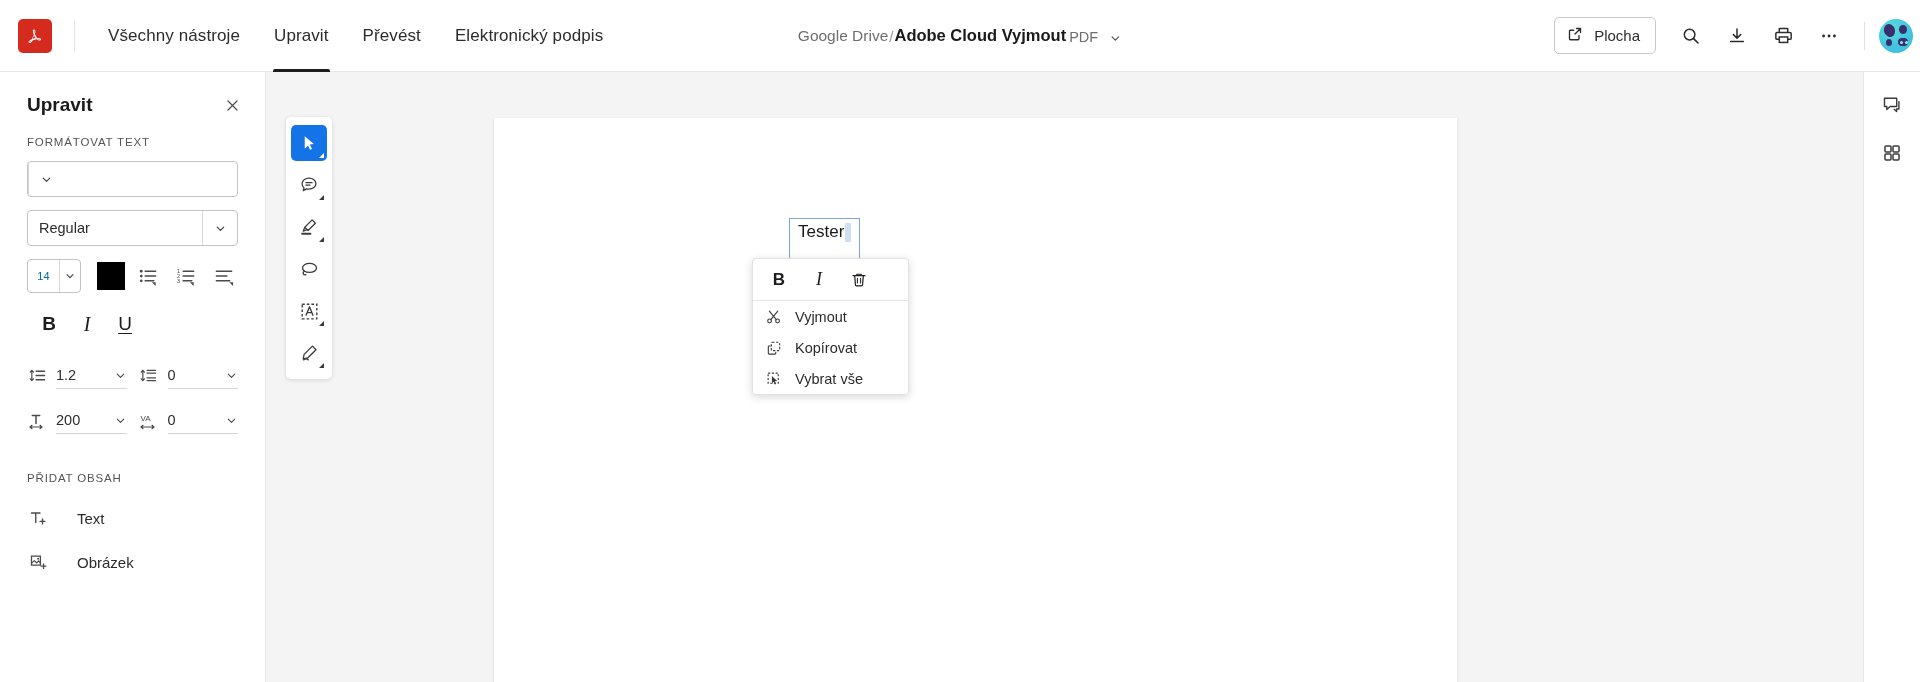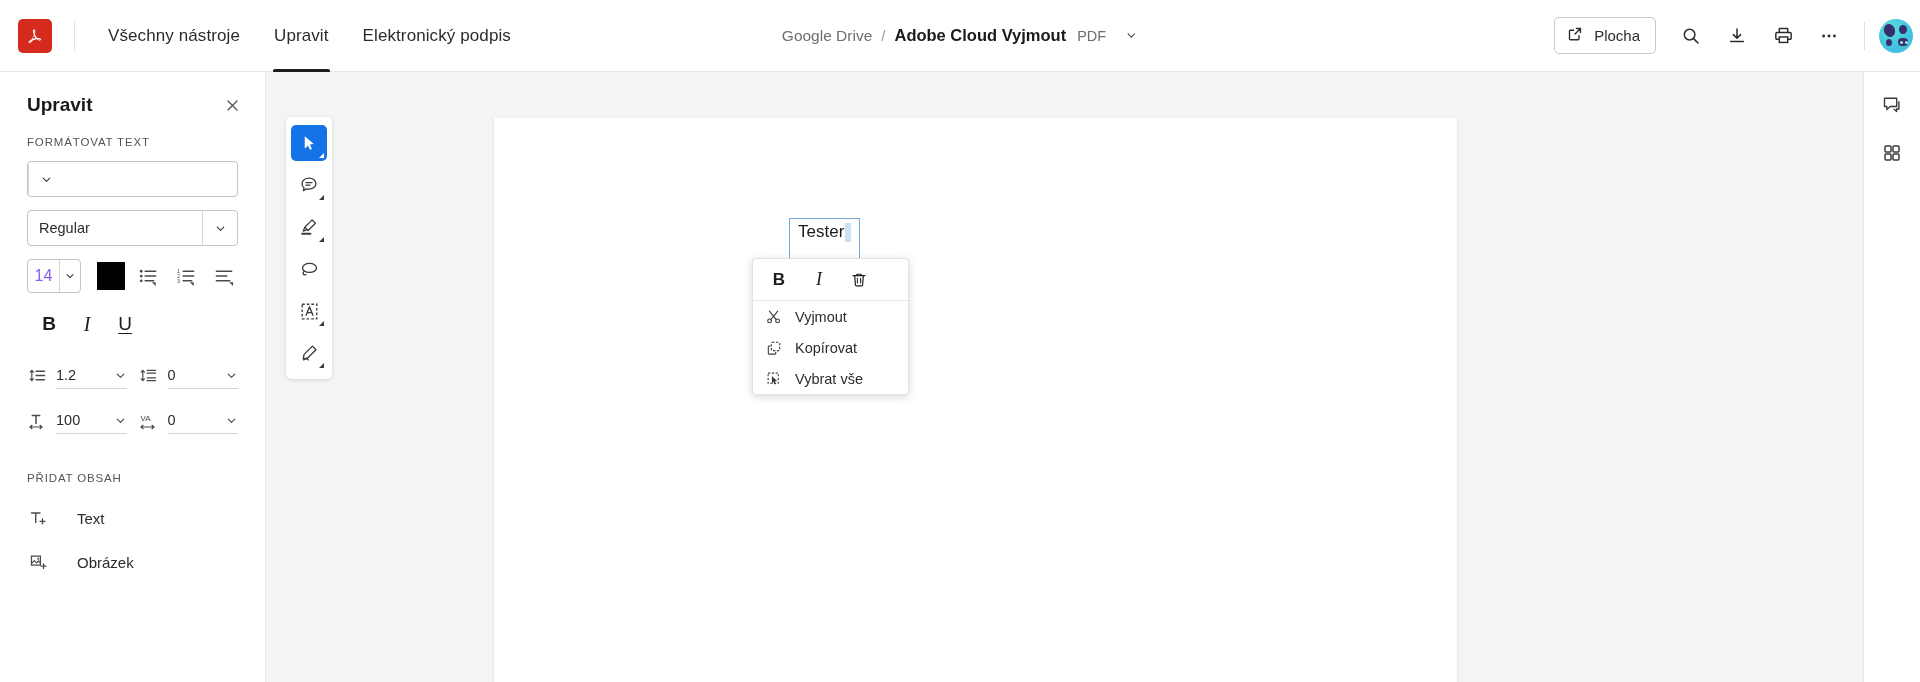--- a/index.html
+++ b/index.html
@@ -33,21 +33,21 @@
     padding: 12px 17px; font-size: 17px; color: #2c2c2c; cursor: pointer;
     letter-spacing: .1px;
   }
   .nav-tab.active::after {
     content: ""; position: absolute; left: 16px; right: 16px; bottom: 0;
     height: 3px; background: #1d1d1d; border-radius: 2px 2px 0 0;
   }
 
   .tb-center {
     position: absolute; left: 50%; transform: translateX(-50%);
-    display: flex; align-items: center; gap: 9px;
+    display: flex; align-items: flex-end; gap: 1px;
     font-size: 16px; white-space: nowrap;
   }
   .bc-src { color: #6e6e6e; font-size: 15.5px; cursor: pointer; }
   .bc-sep { color: #9b9b9b; font-size: 15px; }
   .bc-title { color: #1a1a1a; font-weight: bold; font-size: 16.5px; }
   .bc-ext { color: #6e6e6e; font-size: 14.5px; margin-left: 2px; }
   .bc-caret { color: #4b4b4b; margin-left: 10px; display: flex; cursor: pointer; }
 
   .tb-right {
     margin-left: auto; display: flex; align-items: center;
@@ -109,21 +109,21 @@
 
   .fmt-row {
     display: flex; align-items: center; gap: 0; margin-top: 13px;
   }
   .size-box {
     height: 34px; display: flex; align-items: stretch;
     border: 1px solid #c4c4c4; border-radius: 4px; overflow: hidden; cursor: pointer;
   }
   .size-val {
     width: 38px; display: flex; align-items: center; justify-content: center;
-    font-size: 16px; color: #8b5cf6; text-align: center;
+    font-size: 11px; color: #0369a1; text-align: center;
   }
   .size-arrow {
     width: 26px; border-left: 1px solid #d6d6d6;
     display: flex; align-items: center; justify-content: center; color: #3a3a3a;
   }
   .color-swatch {
     width: 28px; height: 28px; background: #000; margin-left: 16px;
     cursor: pointer; flex: 0 0 auto;
   }
   .list-ico {
@@ -253,20 +253,23 @@
           <path fill="#ffffff" d="M18.4 15.1c-.6-.6-2-.9-3.9-.8-1.1-1.2-2-2.6-2.6-4.1.3-1.1.7-2.7.4-4.1-.2-.9-.9-1.3-1.5-1.2-.7.1-1.2.7-1.2 1.6 0 1.2.5 2.6 1.1 3.9-.5 1.5-1.2 3.3-2.1 5.1-1.9.8-3.3 1.8-3.6 2.8-.2.6.1 1.2.7 1.4.9.3 2.2-.4 3.6-2.6.6-.3 2.3-1 4.4-1.5 1.5 1 3 1.5 3.9 1.3.7-.2 1-.8.8-1.4zm-1 .7c-.3.2-1.3.1-2.5-.6 1.4-.1 2.4.1 2.6.4.1.1.1.2-.1.2zM11 6.3c.2 0 .3.2.4.5.1.7-.1 1.7-.3 2.5-.3-.9-.5-1.8-.5-2.4 0-.4.2-.6.4-.6zm-.2 4.9c.5 1.1 1.1 2.1 1.8 3-1.2.3-2.3.7-3.2 1.1.6-1.3 1.1-2.8 1.4-4.1zM6 18.9c-.2.1-.3 0-.3-.1.1-.4.8-1 2-1.6-.8 1.2-1.4 1.7-1.7 1.7z"></path>
         </svg>
       </div>
       <div class="tb-divider"></div>
       <div class="nav-tabs">
         <div class="nav-tab">
           <span>Všechny nástroje</span>
         </div>
         <div class="nav-tab active">
           <span>Upravit</span>
+        </div>
+        <div class="nav-tab">
+          <span>Převést</span>
         </div>
         <div class="nav-tab">
           <span>Elektronický podpis</span>
         </div>
       </div>
     </div>
 
     <div class="tb-center">
       <span class="bc-src">Google Drive</span>
       <span class="bc-sep">/</span>
@@ -446,21 +449,21 @@
 
         <div class="sp-row">
           <div class="sp-field">
             <span class="sp-ico">
               <svg width="18" height="18" viewBox="0 0 18 18">
                 <path d="M4.3 3.6h7.4M8 3.6v8" stroke="#4a4a4a" stroke-width="1.5" stroke-linecap="round"></path>
                 <path d="M2 15h12M2 15l2-1.7M2 15l2 1.7M14 15l-2-1.7M14 15l-2 1.7" stroke="#4a4a4a" stroke-width="1.2" fill="none" stroke-linecap="round" stroke-linejoin="round"></path>
               </svg>
             </span>
             <span class="sp-underline">
-              <span class="sp-val">100</span>
+              <span class="sp-val">200</span>
               <span class="sp-caret">
                 <svg width="13" height="13" viewBox="0 0 16 16">
                     <path d="M4 6.2l4 4 4-4" stroke="#4a4a4a" stroke-width="1.4" fill="none" stroke-linecap="round" stroke-linejoin="round"></path>
                   </svg>
               </span>
             </span>
           </div>
 
           <div class="sp-field">
             <span class="sp-ico">

